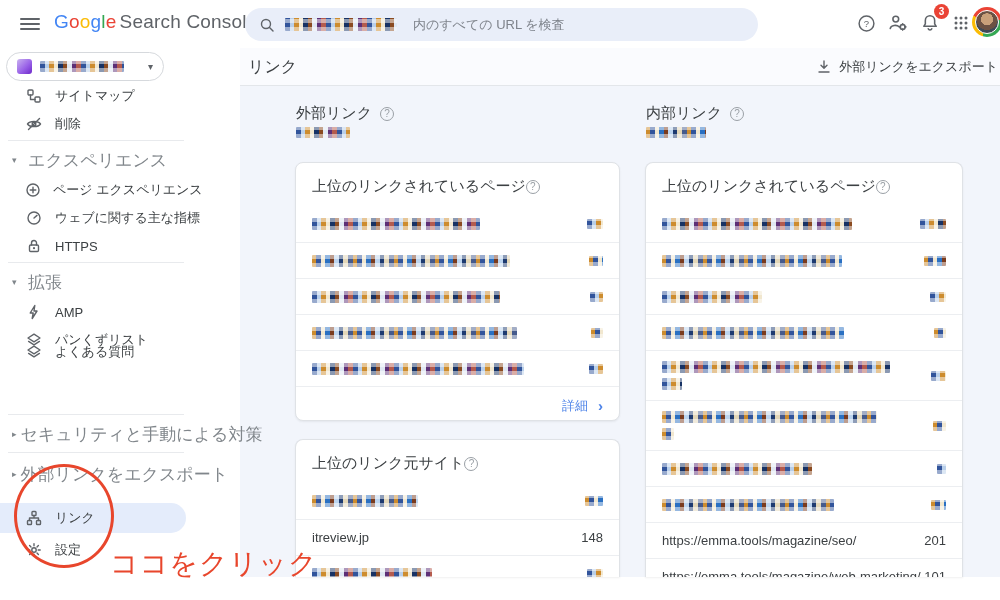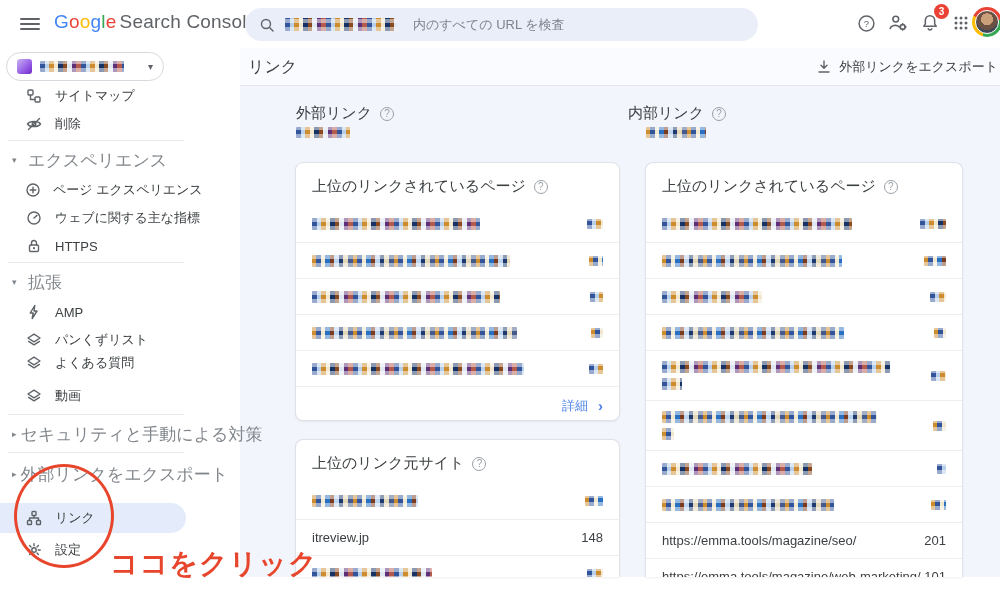--- a/index.html
+++ b/index.html
@@ -53,21 +53,21 @@
   .export-btn{position:absolute;right:0;top:8px;display:flex;align-items:center;gap:7px;cursor:pointer;padding:2px 2px 2px 8px;}
   .export-btn .lbl{font-size:13px;color:var(--ink);white-space:nowrap;}
   .col-head{position:absolute;display:flex;align-items:center;gap:8px;}
   .col-head .lbl{font-size:15px;color:var(--ink);}
   .qmark{width:14px;height:14px;border-radius:50%;border:1px solid #9aa0a6;color:#9aa0a6;font-size:10px;
     display:inline-flex;align-items:center;justify-content:center;flex:0 0 auto;}
   .count-redact{position:absolute;}
 
   .card{position:absolute;background:#fff;border:1px solid #dfe2e6;border-radius:8px;box-shadow:0 1px 2px rgba(60,64,67,.08);overflow:hidden;}
   .card.cut{border-radius:8px 8px 0 0;border-bottom:none;}
-  .card-title{display:flex;align-items:center;gap:8px;padding:14px 16px 10px;}
+  .card-title{display:flex;align-items:center;gap:0;padding:14px 16px 10px;}
   .card-title .lbl{font-size:15px;color:var(--ink);}
   .crow{display:flex;align-items:center;justify-content:space-between;height:36px;padding:0 16px;border-top:1px solid #eceef1;cursor:pointer;}
   .crow.first{border-top:none;}
   .crow.tall{height:50px;}
   .crow .left{display:flex;flex-direction:column;gap:5px;}
   .crow .txt{font-size:13px;color:var(--ink);white-space:nowrap;}
   .crow .num{font-size:13px;color:var(--ink);}
   .card-footer{display:flex;align-items:center;justify-content:flex-end;gap:10px;height:38px;padding:0 16px;border-top:1px solid #eceef1;cursor:pointer;}
   .card-footer .lbl{font-size:13px;color:var(--accent-blue);}
   .card-footer .chev{color:var(--accent-blue);font-size:15px;font-weight:bold;}
@@ -78,21 +78,21 @@
       repeating-linear-gradient(0deg,rgba(255,255,255,.5) 0 4px,rgba(255,255,255,0) 4px 8px),
       repeating-linear-gradient(90deg,#31549b 0 5px,#b9cfe9 5px 9px,#cd8c2e 9px 14px,#f1e7cf 14px 18px,#173264 18px 23px,#8a4a20 23px 27px,#dfe7f2 27px 32px,#5d2f76 32px 36px,#b45b4e 36px 41px);}
   .rd.alt{background-image:
       repeating-linear-gradient(0deg,rgba(255,255,255,.5) 0 4px,rgba(255,255,255,0) 4px 8px),
       repeating-linear-gradient(90deg,#cd8c2e 0 4px,#31549b 4px 9px,#f1e7cf 9px 13px,#2a70c2 13px 18px,#7a3b1e 18px 22px,#bcd4ee 22px 27px,#1d3a70 27px 31px,#e2d6b8 31px 36px,#455a8c 36px 41px);}
   .rd.num{height:10px;}
 
   
   .anno-circle{position:absolute;left:14px;top:464px;width:100px;height:104px;border:3px solid var(--annotation-red);
     border-radius:50%;z-index:30;pointer-events:none;}
-  .anno-text{position:absolute;left:110px;top:545px;z-index:30;font-size:28px;font-weight:bold;color:var(--annotation-red);
+  .anno-text{position:absolute;left:110px;top:545px;z-index:30;font-size:28px;font-weight:normal;color:var(--annotation-red);
     letter-spacing:1px;white-space:nowrap;}
 
   svg .st{stroke:#5f6368;stroke-width:1.4;fill:none;stroke-linecap:round;stroke-linejoin:round;}
   svg .fl{fill:#5f6368;}
 </style>
 </head>
 <body>
 
 <div id="app">
 
@@ -243,39 +243,30 @@
 
     <div class="nav-item" style="top:250px;">
       <span class="ico">
         <svg width="16" height="16" viewBox="0 0 16 16">
             <path class="st" d="M8.8 1.5 4.2 9h3l-1 5.5L11 7H8z"></path>
           </svg>
       </span>
       <span class="lbl">AMP</span>
     </div>
 
-    <div class="nav-item" style="top:301px;align-items:center;">
+    <div class="nav-item" style="top:290px;align-items:center;">
       <span class="ico">
         <svg width="16" height="16" viewBox="0 0 16 16">
             <path class="st" d="M8 2.2 14 6 8 9.8 2 6z"></path>
             <path class="st" d="M2.6 9.4 8 12.8l5.4-3.4"></path>
           </svg>
       </span>
       <span class="lbl">よくある質問</span>
     </div>
 
-    <div class="nav-item" style="top:334px;">
-      <span class="ico">
-        <svg width="16" height="16" viewBox="0 0 16 16">
-            <path class="st" d="M8 2.2 14 6 8 9.8 2 6z"></path>
-            <path class="st" d="M2.6 9.4 8 12.8l5.4-3.4"></path>
-          </svg>
-      </span>
-      <span class="lbl">動画</span>
-    </div>
 
     <div class="sdiv" style="top:366px;"></div>
 
     <div class="sec-head" style="top:374px;">
       <span class="caret">▸</span>
       <span class="lbl">セキュリティと手動による対策</span>
     </div>
 
     <div class="sdiv" style="top:404px;"></div>
 
@@ -319,21 +310,21 @@
         <span class="lbl">外部リンクをエクスポート</span>
       </div>
     </div>
 
     <div class="col-head" style="left:56px;top:56px;">
       <span class="lbl">外部リンク</span>
       <span class="qmark">?</span>
     </div>
     <span class="rd count-redact" style="left:56px;top:79px;width:54px;height:11px;"></span>
 
-    <div class="col-head" style="left:388px;top:56px;">
+    <div class="col-head" style="left:406px;top:56px;">
       <span class="lbl">内部リンク</span>
       <span class="qmark">?</span>
     </div>
     <span class="rd alt count-redact" style="left:406px;top:79px;width:60px;height:11px;"></span>
 
     <div class="card" style="left:55px;top:114px;width:325px;height:259px;">
       <div class="card-title">
         <span class="lbl">上位のリンクされているページ</span>
         <span class="qmark">?</span>
       </div>

